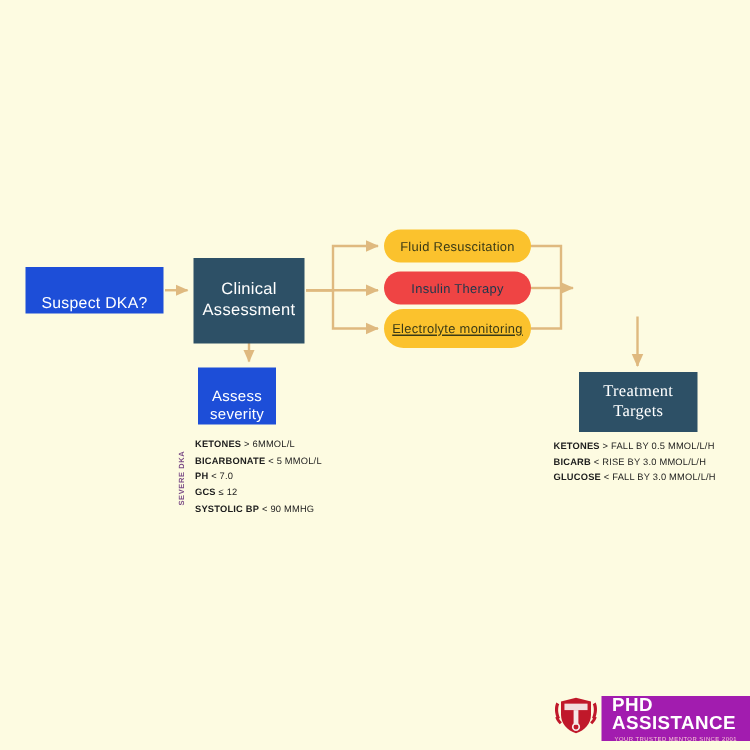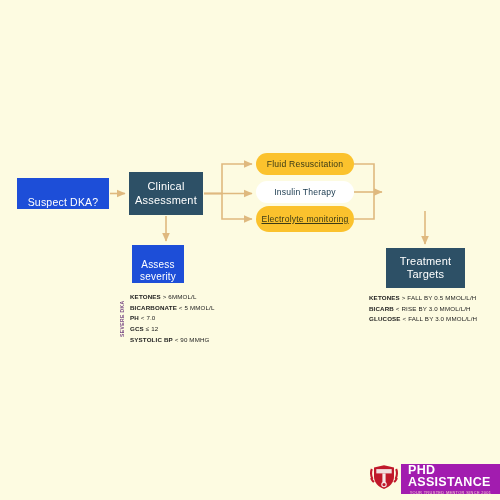--- a/index.html
+++ b/index.html
@@ -39,29 +39,29 @@
     box-sizing: border-box;
     color: #ffffff;
     line-height: 1.22;
     letter-spacing: .2px;
   }
   .node .lbl { display: block; width: 100%; }
 
   .node.teal  { background: #1d4ed8; align-items: flex-end; }
   .node.slate { background: #2d5066; }
   .node.amber { background: #fbc22d; color: #3a3a16; border-radius: 999px; }
-  .node.sky   { background: #ffffff; color: #18384d; border-radius: 999px; }
+  .node.sky   { background: #ef4444; color: #18384d; border-radius: 999px; }
 
   
   #node-suspect-dka {
     left: 17px; top: 178px; width: 92px; height: 31px;
     font-size: 10.5px;
   }
   #node-clinical-assessment {
-    left: 129px; top: 172px; width: 74px; height: 43px;
+    left: 129px; top: 172px; width: 74px; height: 57px;
     font-size: 11px;
   }
   #node-assess-severity {
     left: 132px; top: 245px; width: 52px; height: 38px;
     font-size: 10px;
   }
   #node-fluid-resuscitation {
     left: 256px; top: 153px; width: 98px; height: 22px;
     font-size: 8.6px;
     justify-content: flex-end;
@@ -75,20 +75,21 @@
     font-size: 8.6px;
     text-decoration: underline;
   }
   #node-monitoring {
     left: 386px; top: 174px; width: 79px; height: 36px;
     font-size: 11px;
   }
   #node-treatment-targets {
     left: 386px; top: 248px; width: 79px; height: 40px;
     font-size: 11px;
+    font-family: Liberation Serif, serif;
   }
 
   
   .criteria {
     position: absolute;
     font-size: 6.2px;
     color: #1d1d1d;
     letter-spacing: .15px;
     line-height: 1.72;
     white-space: nowrap;

